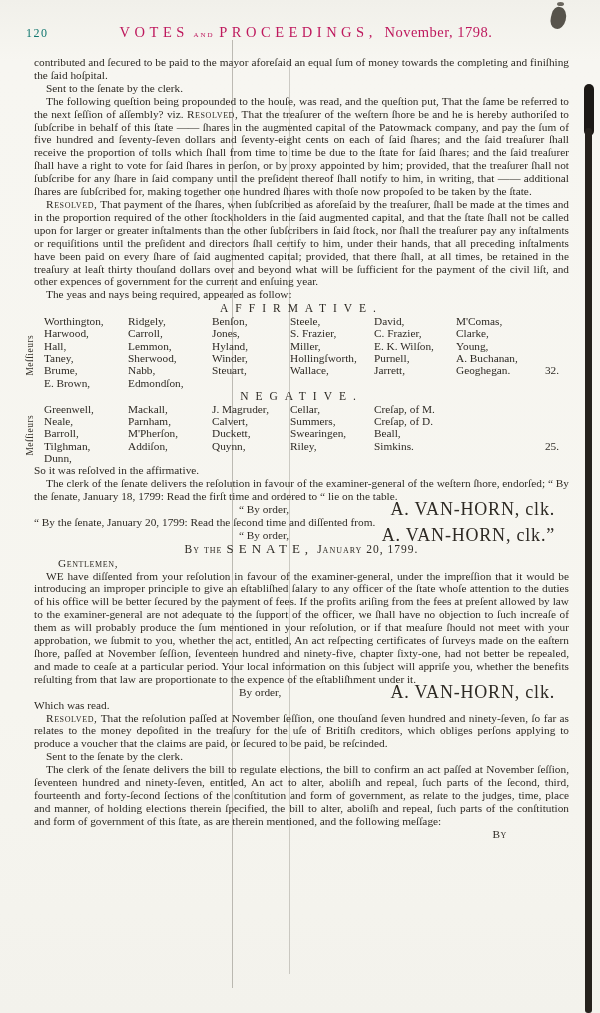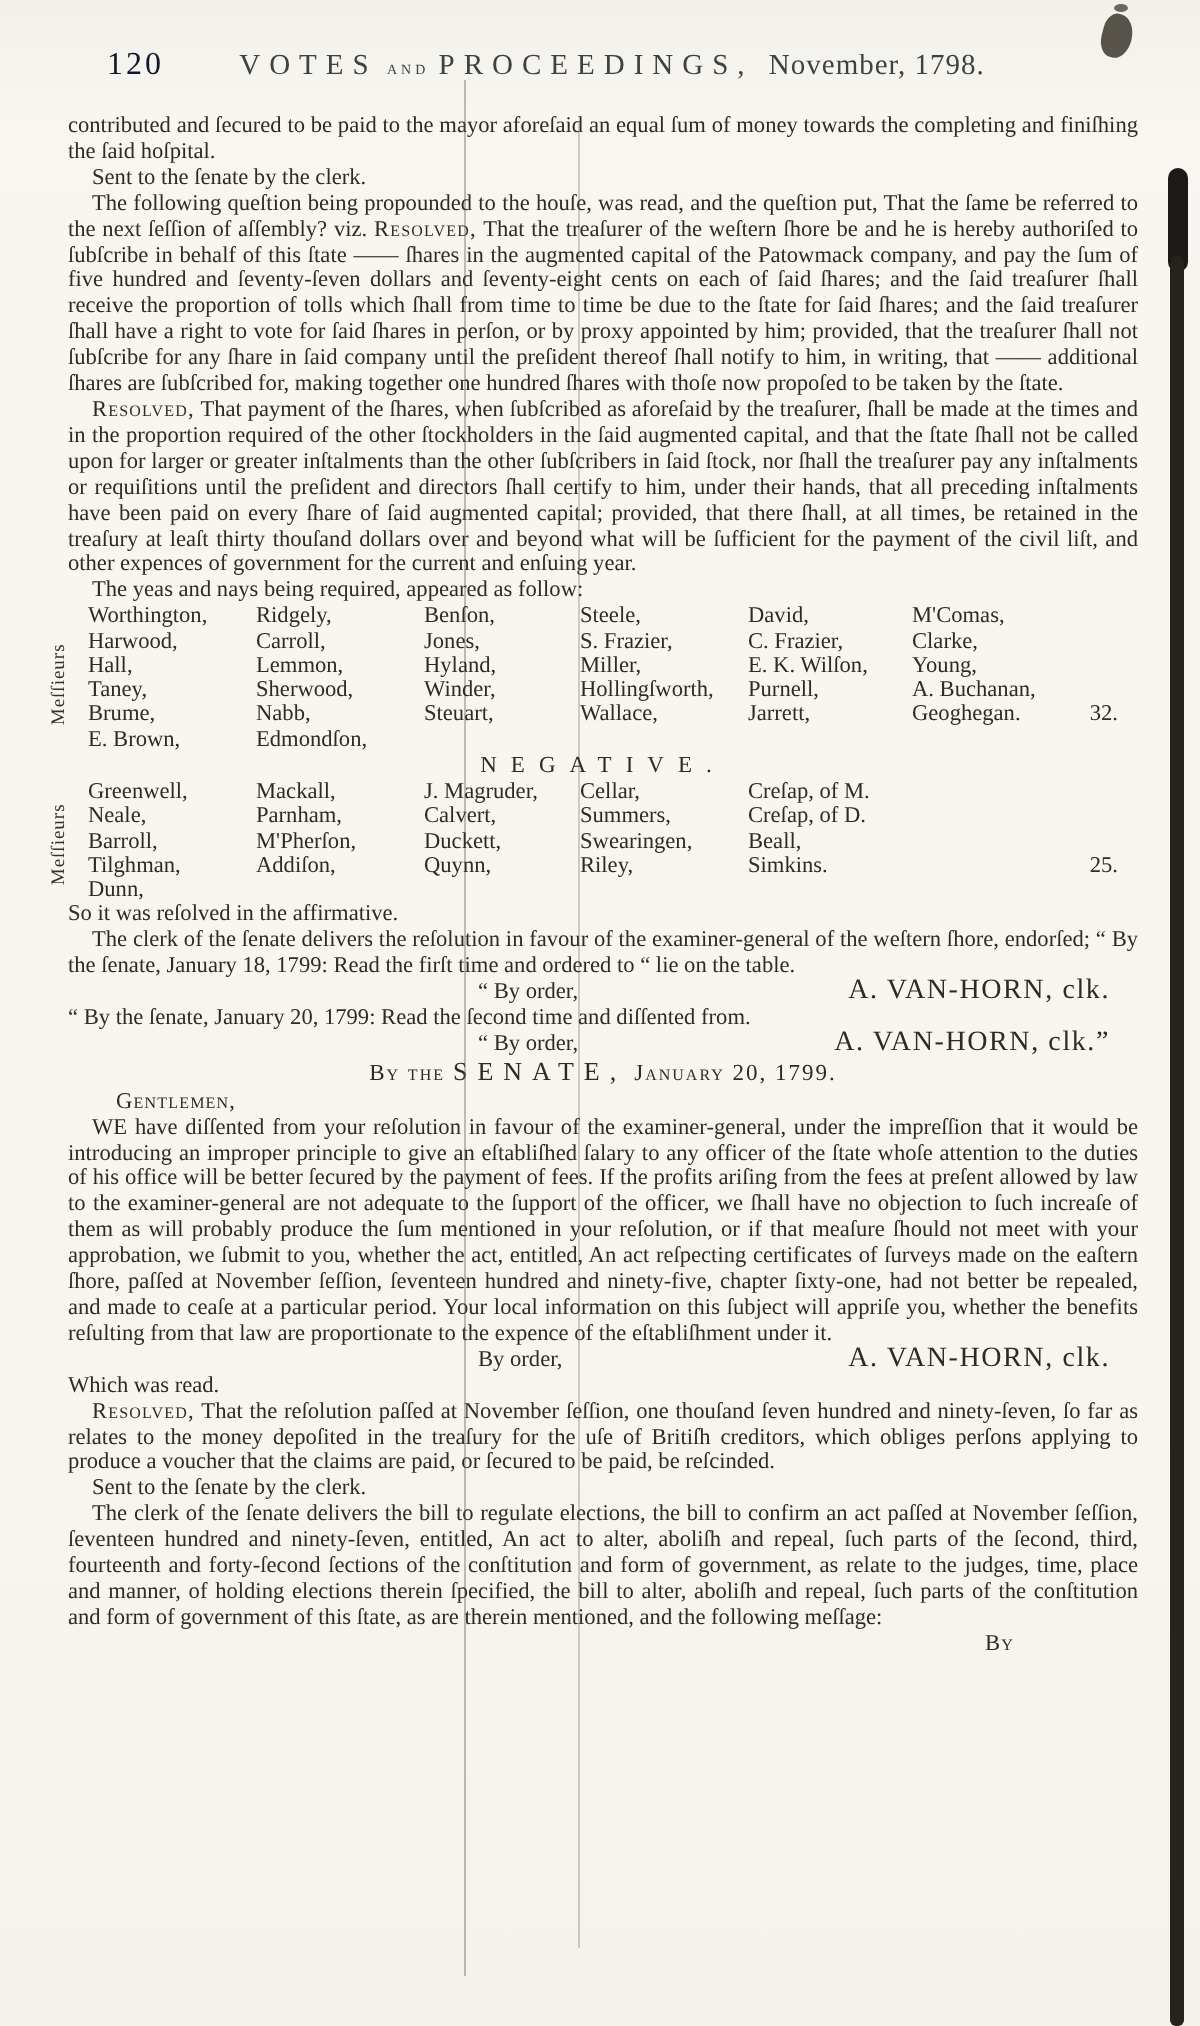--- a/index.html
+++ b/index.html
@@ -17,22 +17,22 @@
   .fold-line{position:absolute;width:1px;background:rgba(95,90,80,0.38);}
   .fold-line.l1{left:232px;top:40px;height:948px;}
   .fold-line.l2{left:289px;top:62px;height:912px;background:rgba(95,90,80,0.28);}
   .binding-bar{position:absolute;right:8px;top:128px;bottom:0;width:7px;background:#26221d;border-radius:3px;}
   .binding-blob{position:absolute;right:6px;top:84px;width:10px;height:52px;background:#1c1916;border-radius:5px;}
   .ink-smudge{position:absolute;left:551px;top:7px;width:15px;height:22px;background:#3b372f;border-radius:45% 60% 55% 50%;transform:rotate(14deg);opacity:.85;}
   .ink-dot{position:absolute;left:557px;top:2px;width:7px;height:4px;background:#4a453c;border-radius:50%;opacity:.8;}
 
   
   .header-row{display:flex;align-items:baseline;padding:24px 30px 0 26px;}
-  .page-number{font-size:16px;letter-spacing:1.5px;color:#0f172a;width:56px;flex:none;text-align:right;}
-  .title{flex:1;text-align:center;white-space:nowrap;font-size:14.5px;color:#404040;}
+  .page-number{font-size:12px;letter-spacing:1.5px;color:#0f766e;width:56px;flex:none;}
+  .title{flex:1;text-align:center;white-space:nowrap;font-size:14.5px;color:#be185d;}
   .t-spaced{letter-spacing:4.5px;}
   .t-and{font-size:10px;letter-spacing:2px;font-variant:small-caps;margin:0 1px;}
   .t-date{letter-spacing:.5px;margin-left:4px;}
   .header-spacer{width:40px;flex:none;}
 
   
   .text-block{margin:15px 31px 0 34px;font-size:11.3px;line-height:12.9px;text-align:justify;}
   .para{margin:0;text-indent:12px;}
   .para.no-indent{text-indent:0;}
   .para.big-indent{text-indent:24px;}
@@ -48,21 +48,21 @@
   .messieurs.aff{top:34px;}
   .messieurs.neg{top:26px;}
   .vote-count{position:absolute;right:10px;}
   .aff-count{top:49px;}
   .neg-count{top:37px;}
 
   .centered-line{text-indent:0;margin:0;}
   .order-row{display:flex;justify-content:space-between;margin:0;text-indent:0;}
   .order-left{margin-left:205px;}
   .order-right{margin-right:14px;}
-  .vanhorn{font-size:14px;letter-spacing:.8px;}
+  .vanhorn{font-size:18px;letter-spacing:.8px;}
   .senate-heading{text-align:center;text-indent:0;margin:1px 0;}
   .sh-pre,.sh-date{font-variant:small-caps;font-size:11.5px;letter-spacing:1px;}
   .sh-word{font-size:13px;letter-spacing:5px;margin:0 4px;}
   .catchword{text-align:right;padding-right:62px;text-indent:0;margin:0;}
 </style>
 </head>
 <body>
 
 <div class="page">
 
@@ -84,20 +84,21 @@
     <p class="para no-indent">contributed and ſecured to be paid to the mayor aforeſaid an equal ſum of money towards the completing and finiſhing the ſaid hoſpital.</p>
     <p class="para">Sent to the ſenate by the clerk.</p>
 
     <p class="para"><span>The following queſtion being propounded to the houſe, was read, and the queſtion put, That the ſame be referred to the next ſeſſion of aſſembly? viz. </span><span class="sc">Resolved,</span><span> That the treaſurer of the weſtern ſhore be and he is hereby authoriſed to ſubſcribe in behalf of this ſtate —— ſhares in the augmented capital of the Patowmack company, and pay the ſum of five hundred and ſeventy-ſeven dollars and ſeventy-eight cents on each of ſaid ſhares; and the ſaid treaſurer ſhall receive the proportion of tolls which ſhall from time to time be due to the ſtate for ſaid ſhares; and the ſaid treaſurer ſhall have a right to vote for ſaid ſhares in perſon, or by proxy appointed by him; provided, that the treaſurer ſhall not ſubſcribe for any ſhare in ſaid company until the preſident thereof ſhall notify to him, in writing, that —— additional ſhares are ſubſcribed for, making together one hundred ſhares with thoſe now propoſed to be taken by the ſtate.</span></p>
 
     <p class="para"><span class="sc">Resolved,</span><span> That payment of the ſhares, when ſubſcribed as aforeſaid by the treaſurer, ſhall be made at the times and in the proportion required of the other ſtockholders in the ſaid augmented capital, and that the ſtate ſhall not be called upon for larger or greater inſtalments than the other ſubſcribers in ſaid ſtock, nor ſhall the treaſurer pay any inſtalments or requiſitions until the preſident and directors ſhall certify to him, under their hands, that all preceding inſtalments have been paid on every ſhare of ſaid augmented capital; provided, that there ſhall, at all times, be retained in the treaſury at leaſt thirty thouſand dollars over and beyond what will be ſufficient for the payment of the civil liſt, and other expences of government for the current and enſuing year.</span></p>
 
     <p class="para">The yeas and nays being required, appeared as follow:</p>
 
     <div class="vote-section">
+      <p class="para vote-heading">AFFIRMATIVE.</p>
       <div class="vote-table">
         <span class="messieurs aff">Meſſieurs</span>
         <div class="vote-grid">
           <div class="vcol">
               <span class="vname">Worthington,</span>
               <span class="vname">Harwood,</span>
               <span class="vname">Hall,</span>
               <span class="vname">Taney,</span>
               <span class="vname">Brume,</span>
               <span class="vname">E. Brown,</span>

